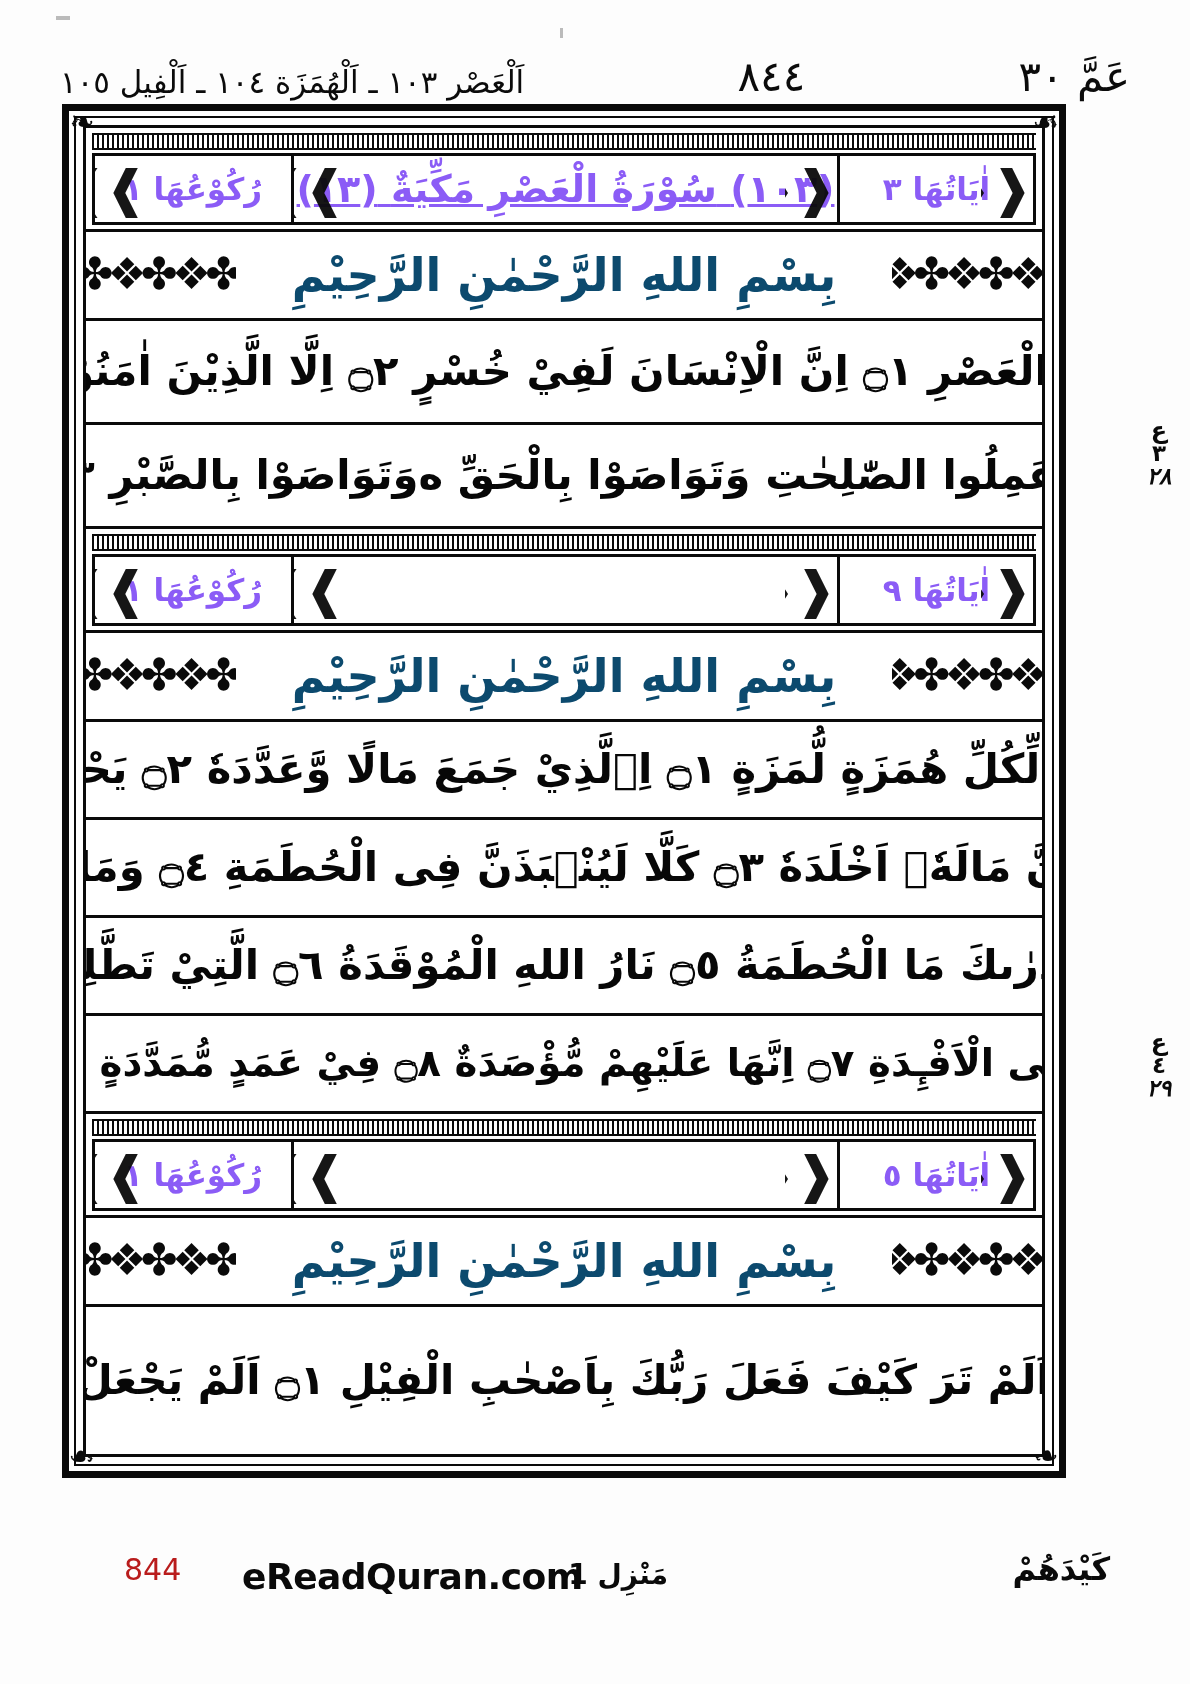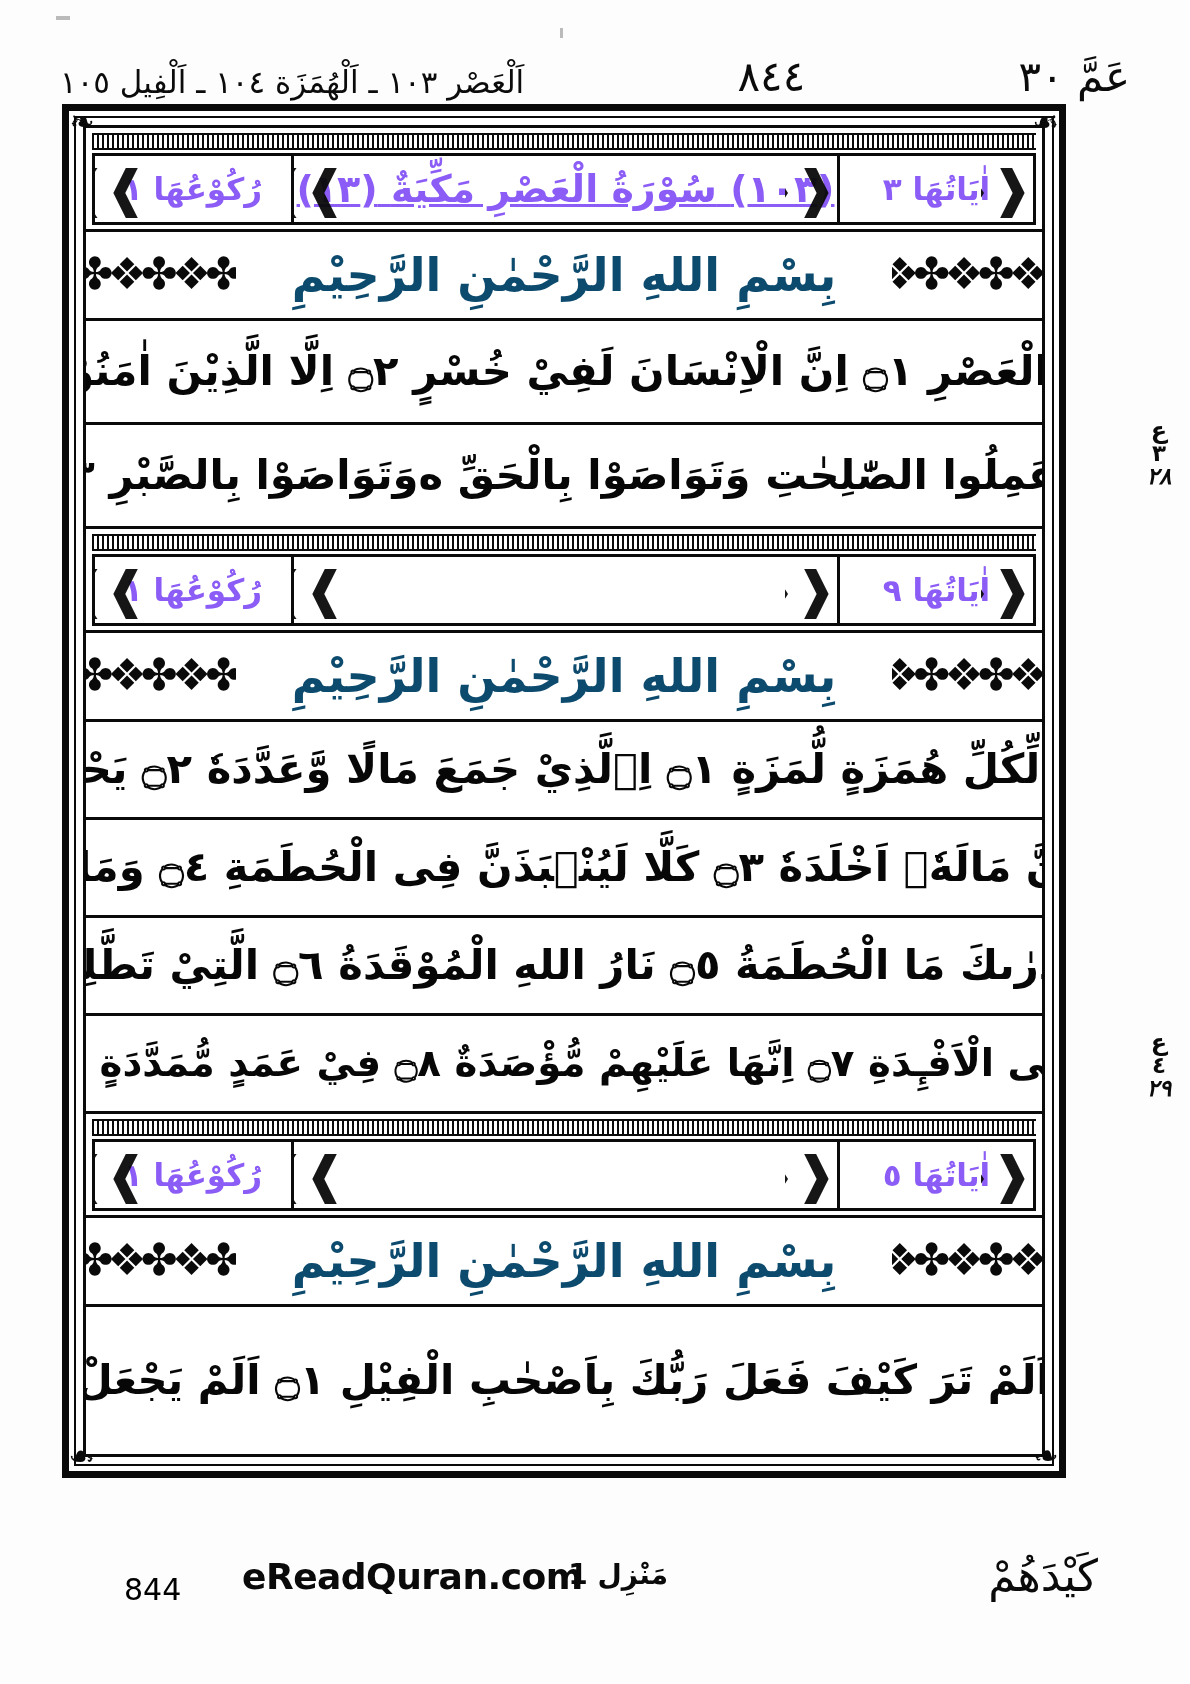--- a/index.html
+++ b/index.html
@@ -256,25 +256,25 @@
   .footer {
     position: absolute;
     left: 62px;
     right: 62px;
     bottom: 60px;
     height: 80px;
     direction: rtl;
   }
   .foot-catch {
     position: absolute;
-    right: 30px;
+    right: 18px;
     top: 6px;
     font-family: "DejaVu Sans", sans-serif;
-    font-weight: normal;
-    font-size: 44px;
+    font-weight: bold;
+    font-size: 32px;
     color: #0a0a0a;
     white-space: nowrap;
   }
   .foot-manzil {
     position: absolute;
     right: 460px;
     top: 14px;
     font-family: "DejaVu Sans", sans-serif;
     font-weight: bold;
     font-size: 28px;
@@ -289,24 +289,24 @@
     font-weight: bold;
     font-size: 36px;
     color: #0a0a0a;
     letter-spacing: -0.5px;
     direction: ltr;
     white-space: nowrap;
   }
   .foot-pagenum {
     position: absolute;
     left: 62px;
-    top: 28px;
+    top: 8px;
     font-family: "DejaVu Sans", sans-serif;
     font-size: 30px;
-    color: #000000;
+    color: #b91c1c;
     direction: ltr;
   }
 
   
   .speck { position: absolute; background: #7a7a7a; opacity: .5; }
 </style>
 </head>
 <body>
 
 <div class="page">

